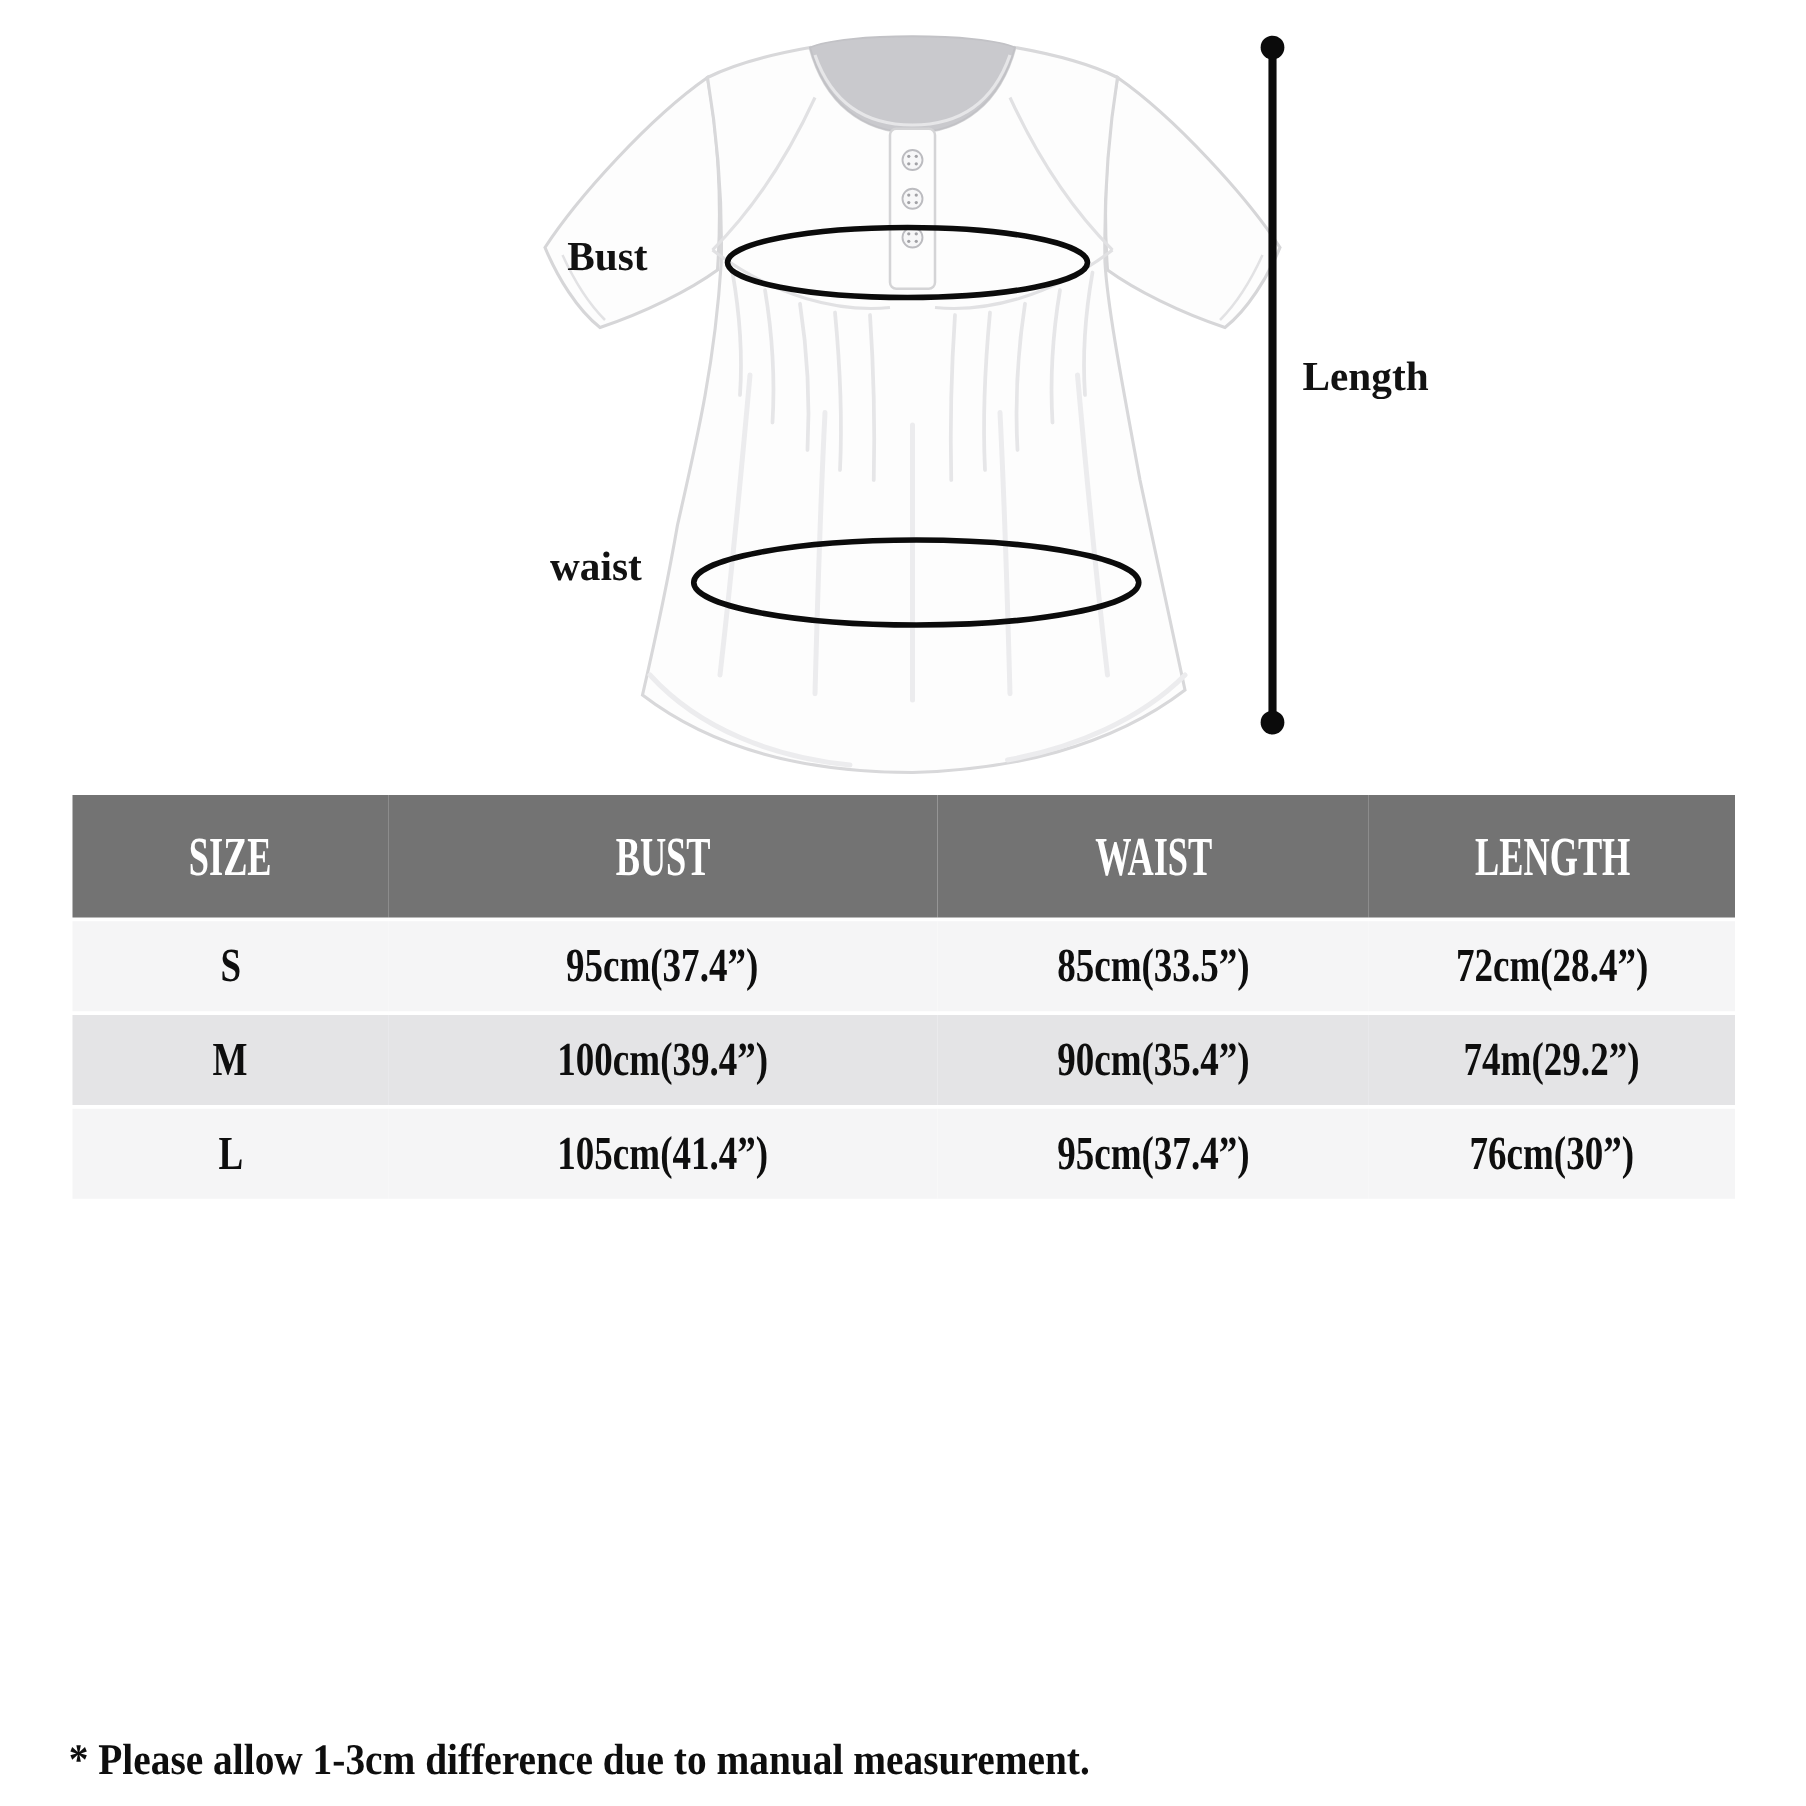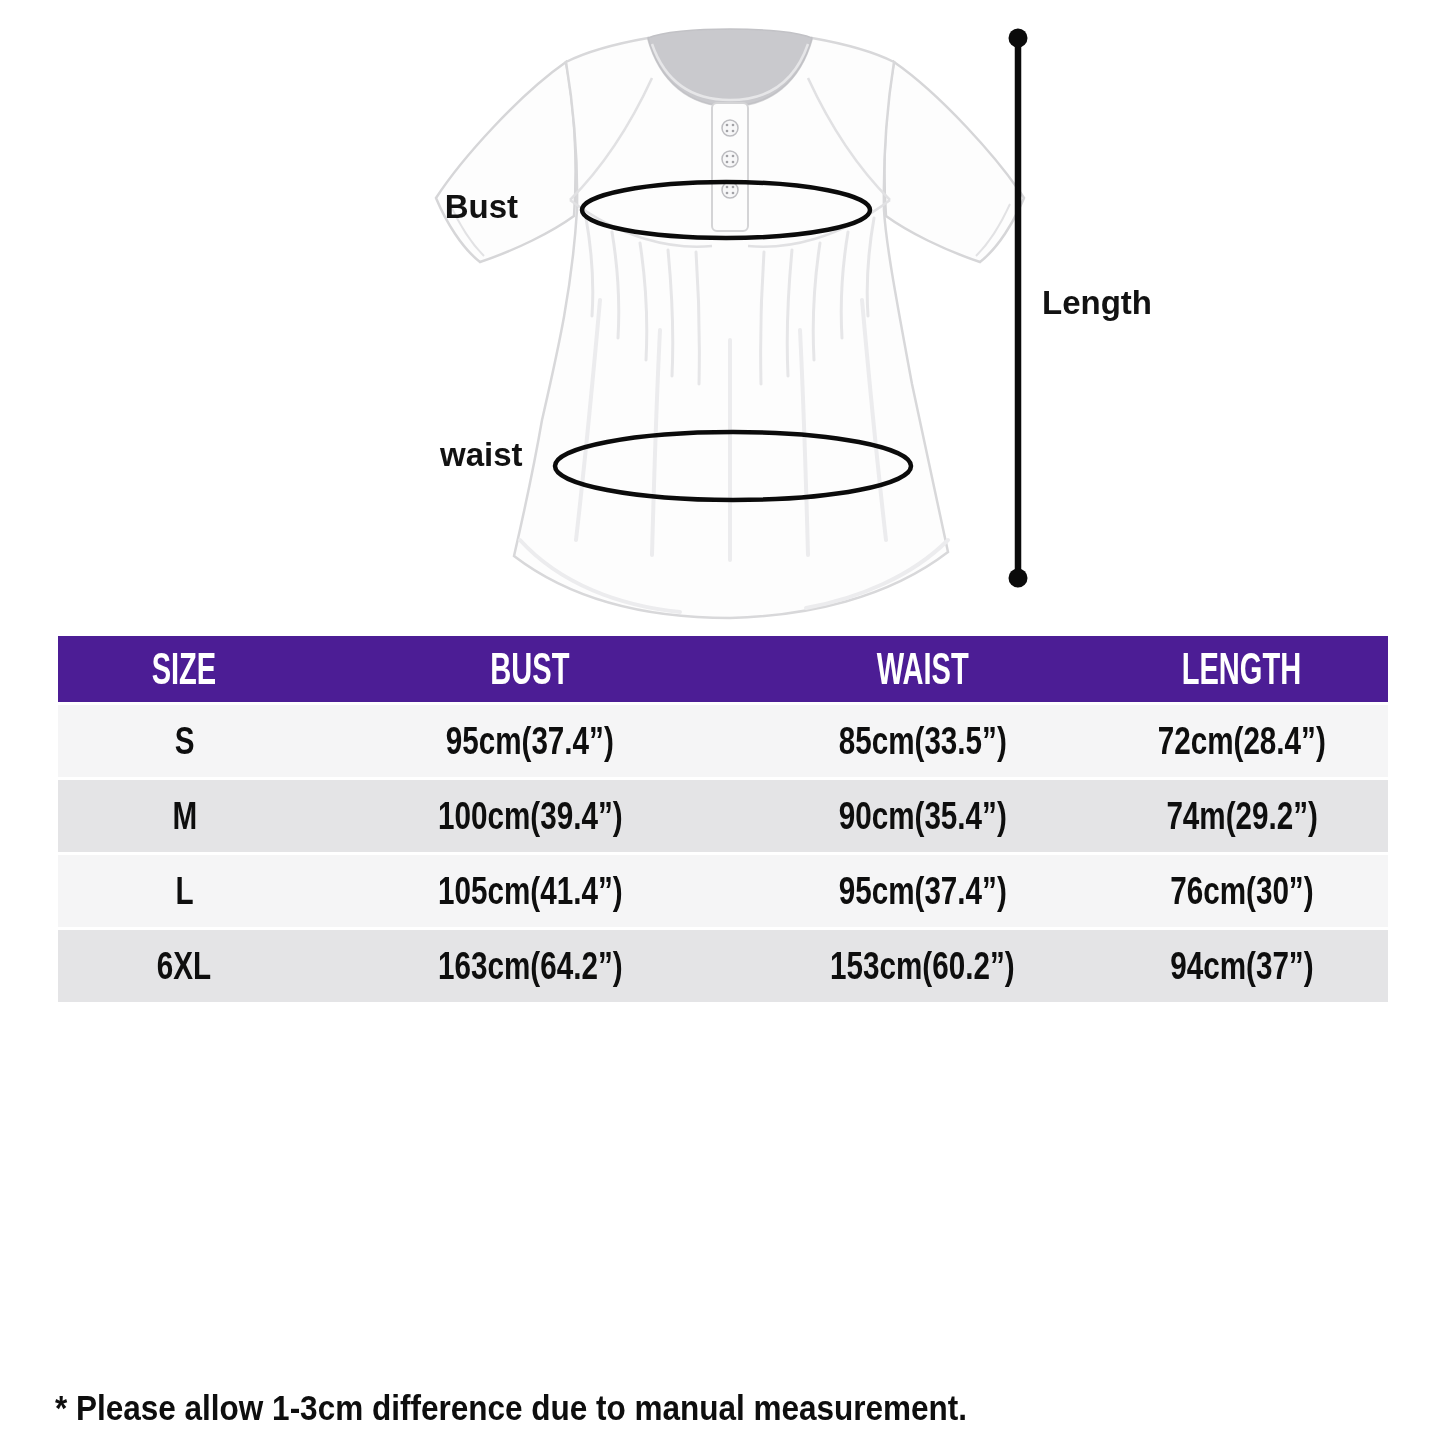--- a/index.html
+++ b/index.html
@@ -1,20 +1,20 @@
 <!DOCTYPE html>
 <html><head>
 <meta charset="utf-8">
 <style>
   html,body{margin:0;padding:0;background:#ffffff;}
   #canvas{
     position:relative;
     width:1445px;height:1429px;
     background:#ffffff;
-    font-family:Liberation Sans, sans-serif;
+    font-family:Liberation Serif, serif;
     overflow:hidden;
   }
   
   #diagram{position:absolute;left:0;top:0;width:1445px;height:630px;}
   #diagram svg{position:absolute;left:0;top:0;}
   .measure-label{
     position:absolute;
     font-weight:bold;
     color:#121212;
     font-size:33px;
@@ -26,23 +26,23 @@
   #length-label{left:1042px;top:286px;}
   
   #size-table-wrap{position:absolute;left:58px;top:633px;width:1330px;}
   table#size-table{
     width:100%;
     border-collapse:separate;
     border-spacing:0 3px;
     table-layout:fixed;
   }
   #size-table th{
-    background:#4c1d95;
+    background:#737373;
     height:66px;
-    padding:0;
+    padding:16px;
     text-align:center;
     vertical-align:middle;
   }
   #size-table td{
     height:72px;
     padding:0;
     text-align:center;
     vertical-align:middle;
   }
   #size-table tbody tr:nth-child(odd) td{background:#f5f5f6;}
@@ -190,25 +190,19 @@
           <td><span class="cn">100cm(39.4”)</span></td>
           <td><span class="cn">90cm(35.4”)</span></td>
           <td><span class="cn">74m(29.2”)</span></td>
         </tr>
         <tr>
           <td><span class="cn">L</span></td>
           <td><span class="cn">105cm(41.4”)</span></td>
           <td><span class="cn">95cm(37.4”)</span></td>
           <td><span class="cn">76cm(30”)</span></td>
         </tr>
-        <tr>
-          <td><span class="cn">6XL</span></td>
-          <td><span class="cn">163cm(64.2”)</span></td>
-          <td><span class="cn">153cm(60.2”)</span></td>
-          <td><span class="cn">94cm(37”)</span></td>
-        </tr>
       </tbody>
     </table>
   </div>
 
   <div id="footer-note">* Please allow 1-3cm difference due to manual measurement.</div>
 
 </div>
 
 </body></html>

